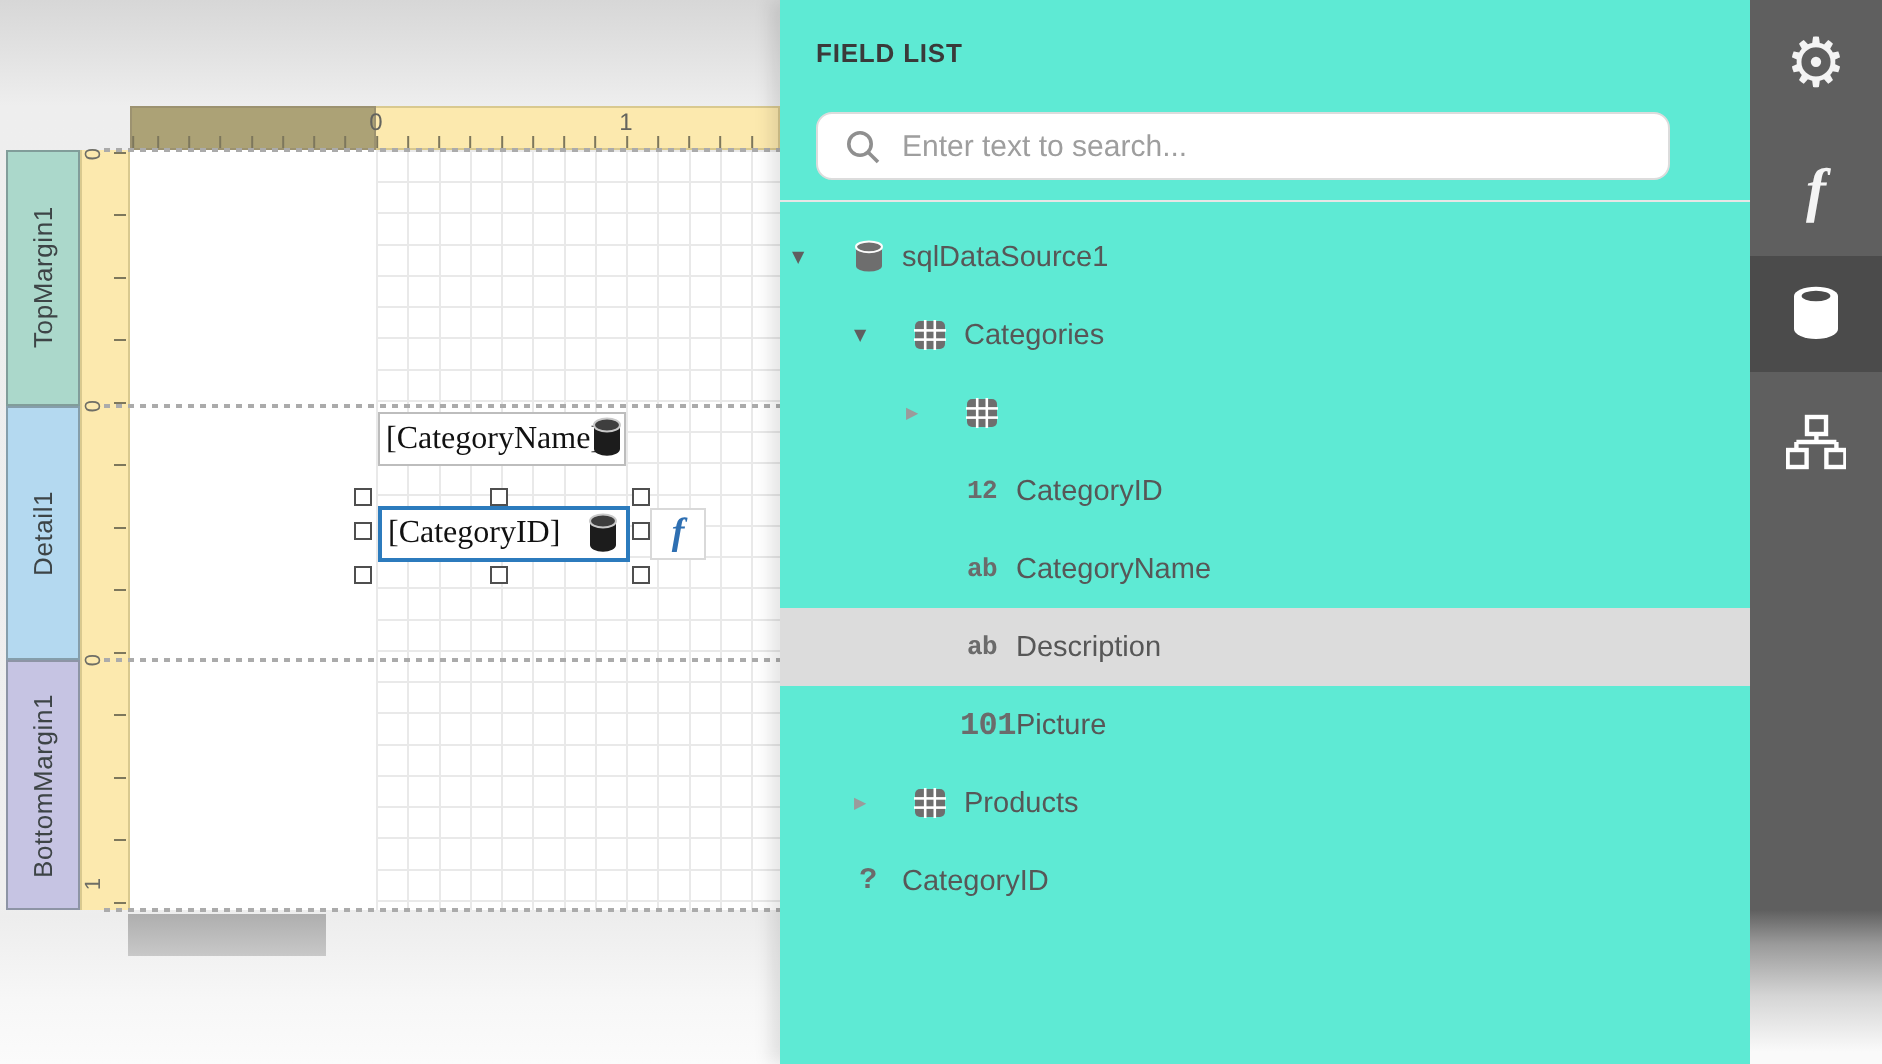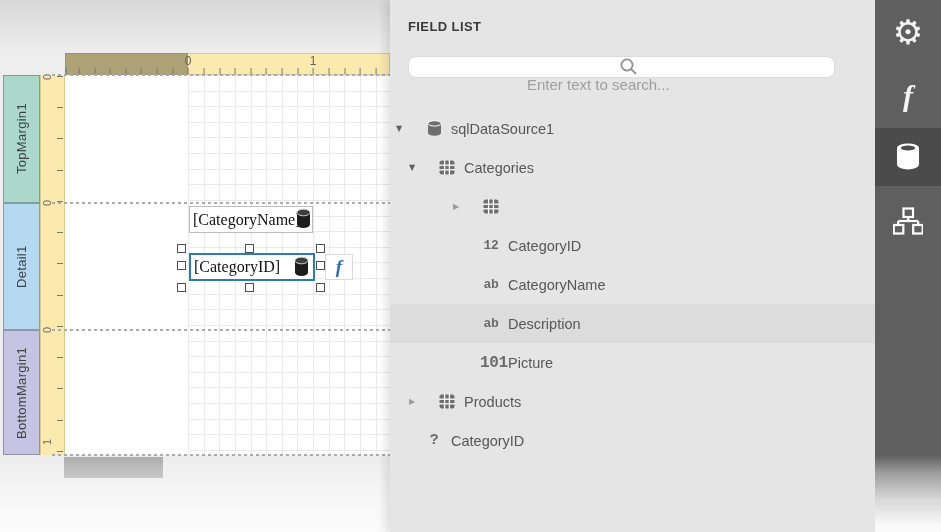--- a/index.html
+++ b/index.html
@@ -57,37 +57,37 @@
   .cyl { position:absolute; }
   .handle { position:absolute; width:9px; height:9px; background:#fff; border:1px solid #4f4f4f; }
   .fx-btn { position:absolute; left:325px; top:254px; width:28px; height:26px; background:#fff;
             border:1px solid #d9d9d9; display:flex; align-items:center; justify-content:center;
             font-family:"Liberation Serif", serif; font-style:italic; font-weight:bold;
             font-size:19px; color:#2e6fb2; }
   .h-scroll-thumb { position:absolute; left:64px; top:457px; width:99px; height:21px;
                     background:linear-gradient(180deg,#aeaeae,#c8c8c8); }
 
   
-  .panel { position:absolute; left:390px; top:0; width:485px; height:532px; background:#e5e5e5;
+  .panel { position:absolute; left:390px; top:0; width:485px; height:532px; background:#5eead4;
            box-shadow:-5px 0 8px rgba(0,0,0,.10); }
   .panel-title { position:absolute; left:18px; top:19px; font-size:13px; font-weight:bold;
                  color:#3a3a3a; letter-spacing:.4px; }
-  .search-box { position:absolute; left:18px; top:56px; width:427px; height:22px;
+  .search-box { position:absolute; left:18px; top:56px; width:427px; height:34px;
                 border:1px solid #dcdcdc; border-radius:8px; background:#fff;
-                display:flex; align-items:center;flex-direction:column; }
+                display:flex; align-items:center; }
   .search-box svg { margin-left:13px; flex:0 0 auto; }
   .search-input { border:none; outline:none; background:transparent; flex:1;
                   margin-left:10px; font-size:15px; color:#444; font-family:"Liberation Sans",sans-serif; }
   .search-input::placeholder { color:#9e9e9e; }
   .panel-divider { position:absolute; left:0; right:0; top:100px; height:1px; background:#e6e6e6; }
 
   .tree { position:absolute; left:0; right:0; top:100px; bottom:0; padding-top:9px; }
   .tree-row { height:39px; display:flex; align-items:center; font-size:14.5px; color:#575757; cursor:default; }
   .tree-row.selected { background:#dcdcdc; }
-  .lvl0 { padding-left:3px; } .lvl1 { padding-left:16px; } .lvl2 { padding-left:60px; }
+  .lvl0 { padding-left:3px; } .lvl1 { padding-left:34px; } .lvl2 { padding-left:60px; }
   .expander { width:30px; flex:0 0 auto; font-family:"DejaVu Sans",sans-serif; font-size:8px; padding-left:3px; }
   .exp-open::before  { content:"▼"; color:#5f5f5f; }
   .exp-closed::before{ content:"▶"; color:#9b9b9b; }
   .node-icon { width:22px; flex:0 0 auto; margin-right:6px; text-align:center;
                display:flex; align-items:center; justify-content:center;font-family:Liberation Mono, monospace; }
   .txt-icon { font-weight:bold; font-size:13px; color:#6b6b6b; letter-spacing:-.3px;
               display:inline-block; }
   .node-label { white-space:nowrap; }
 
   

